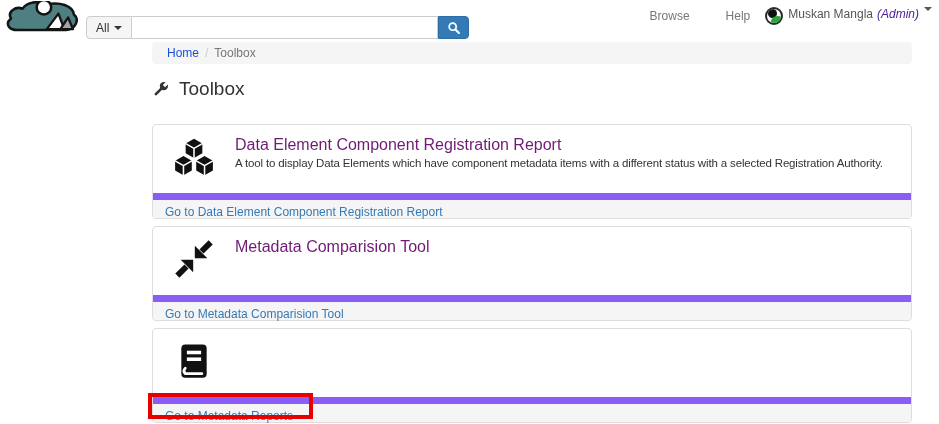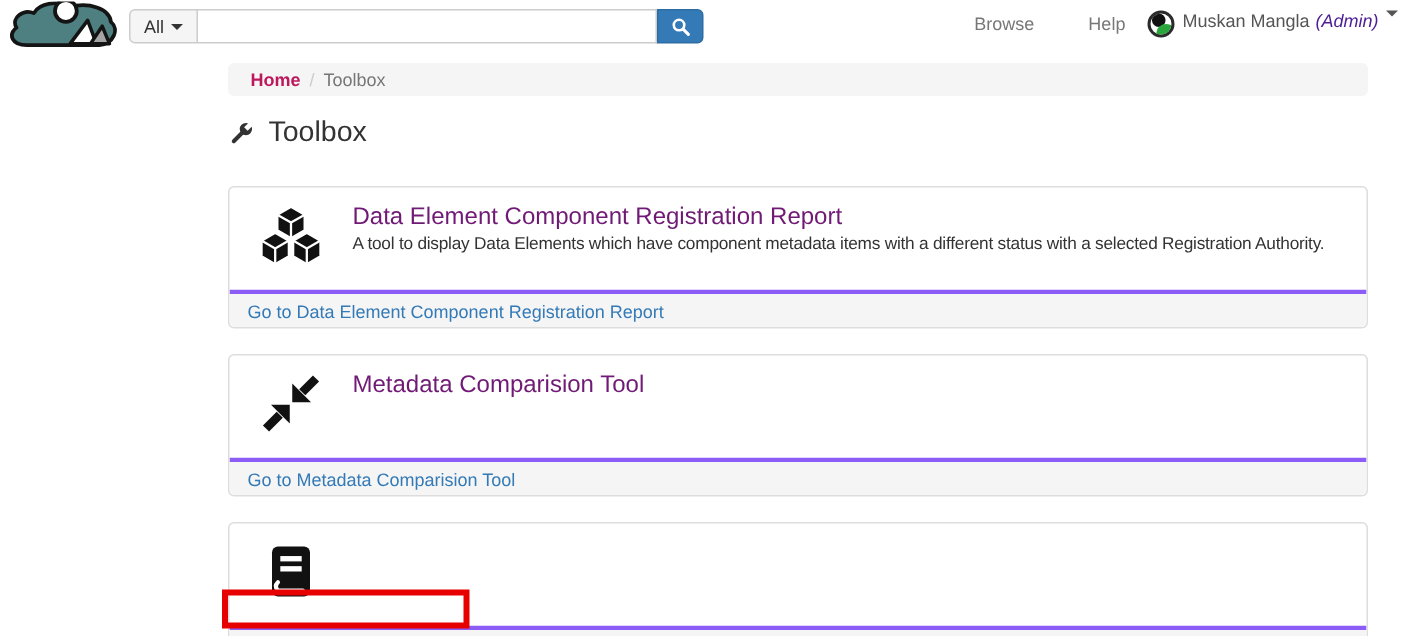--- a/index.html
+++ b/index.html
@@ -11,21 +11,21 @@
     background: #fff;
     position: relative;
     overflow: hidden;
   }
   a { text-decoration: none; }
 
   
   .navbar { position: relative; height: 34px; background: #fff; }
   .logo { position: absolute; left: 4px; top: 1px; width: 74px; height: 31px; cursor: pointer; }
 
-  .search-group { position: absolute; left: 86px; top: 6px; display: flex; height: 23px; }
+  .search-group { position: absolute; left: 86px; top: 16px; display: flex; height: 23px; }
   .all-btn {
     display: flex; align-items: center; gap: 5px;
     padding: 0 9px; background: #f5f5f5; border: 1px solid #ccc;
     border-radius: 4px 0 0 4px; color: #333; font-size: 12px; cursor: pointer;
   }
   .search-input {
     width: 306px; border: 1px solid #ccc; border-left: none;
     padding: 0 8px; font-size: 12px; outline: none; color: #333;
     font-family: "Liberation Sans", "DejaVu Sans", sans-serif;
   }
@@ -61,38 +61,38 @@
   }
   .all-btn .caret { border-top-color: #333; margin-left: 0; }
 
   
   .container { margin-left: 152px; width: 760px; }
 
   .breadcrumb {
     background: #f5f5f5; border-radius: 4px; padding: 4px 15px;
     margin-top: 8px; font-size: 12px; display: flex; align-items: center; height: 22px;
   }
-  .crumb-home { color: #be185d; cursor: pointer; font-weight: bold; }
+  .crumb-home { color: #1d4ed8; cursor: pointer; }
   .crumb-sep { color: #ccc; margin: 0 6px; }
   .crumb-current { color: #777; }
 
   .page-title {
     margin-top: 12px; font-size: 19px; font-weight: 400; color: #333;
     display: flex; align-items: center; gap: 9px; height: 26px;
   }
 
   .panel { border: 1px solid #ddd; border-radius: 4px; margin-top: 22px; background: #fff; }
-  .panel + .panel { margin-top: 17px; }
+  .panel + .panel { margin-top: 7px; }
   .panel-body { display: flex; padding: 9px 12px 9px 18px; height: 68px; }
   .tool-icon-box { width: 46px; height: 46px; flex: 0 0 46px; display: flex; align-items: center; justify-content: center; }
   .tool-text { margin-left: 18px; padding-top: 2px; }
   .tool-title { font-size: 16px; font-weight: 400; color: #701a75; }
   .tool-desc { font-size: 11.5px; letter-spacing: -0.15px; color: #333; margin-top: 3px; white-space: nowrap; }
   .panel-footer {
-    background: #f5f5f5; border-top: 3px solid #8b5cf6; border-radius: 0 0 4px 4px;
+    background: #f5f5f5; border-top: 7px solid #8b5cf6; border-radius: 0 0 4px 4px;
     padding: 5px 12px; height: 25px;
   }
   .panel-footer a { color: #337ab7; font-size: 12px; cursor: pointer; }
 
   
   .highlight-box {
     position: absolute; left: 148px; top: 393px; width: 165px; height: 26px;
     border: 4px solid #e70000; pointer-events: none;
   }
 </style>

